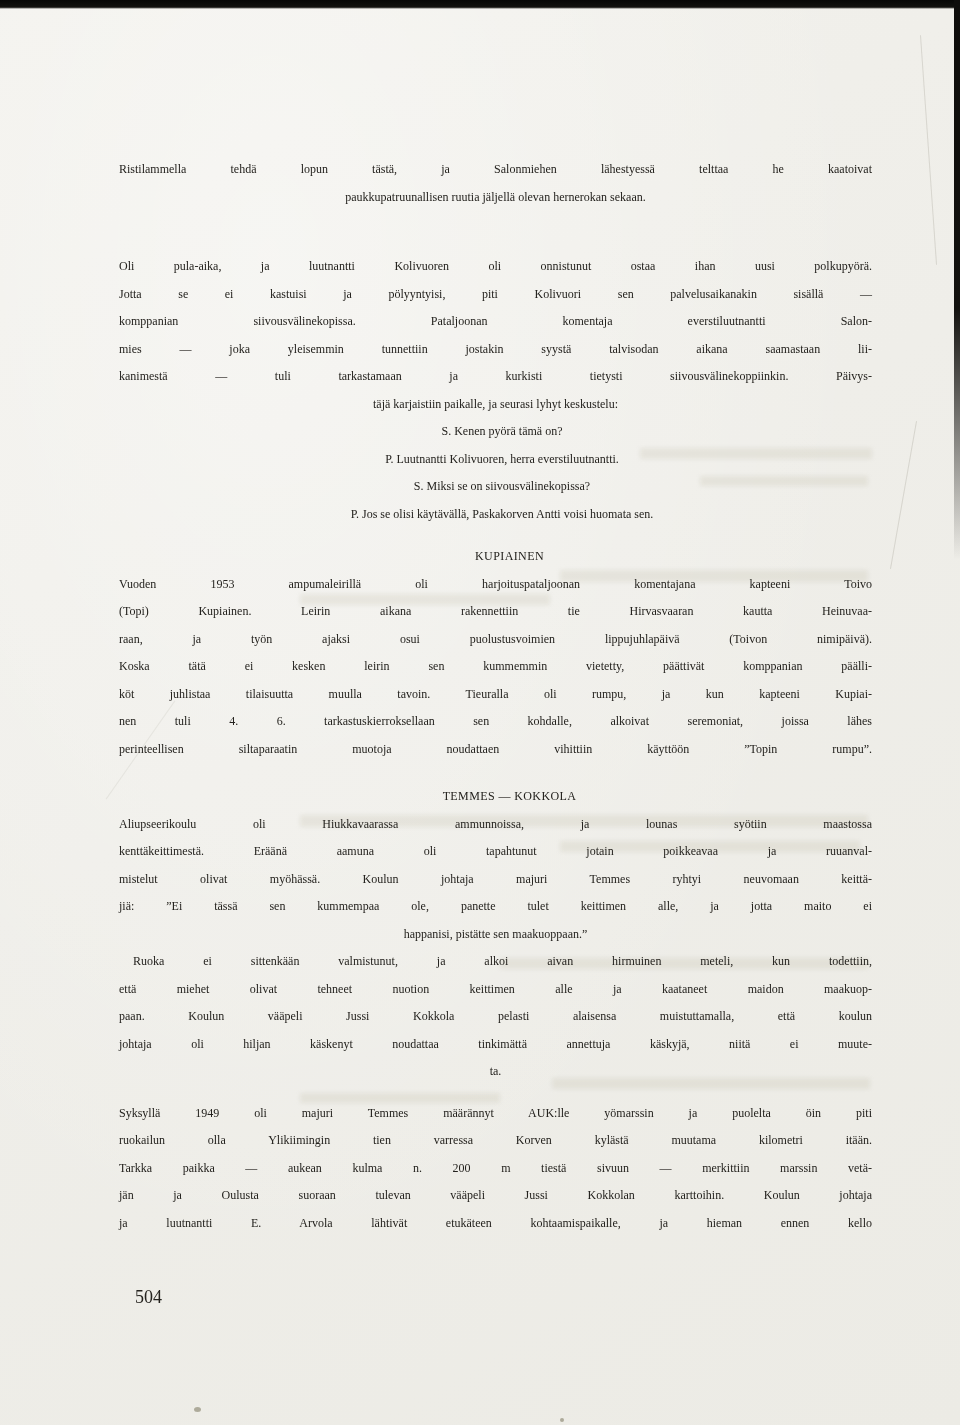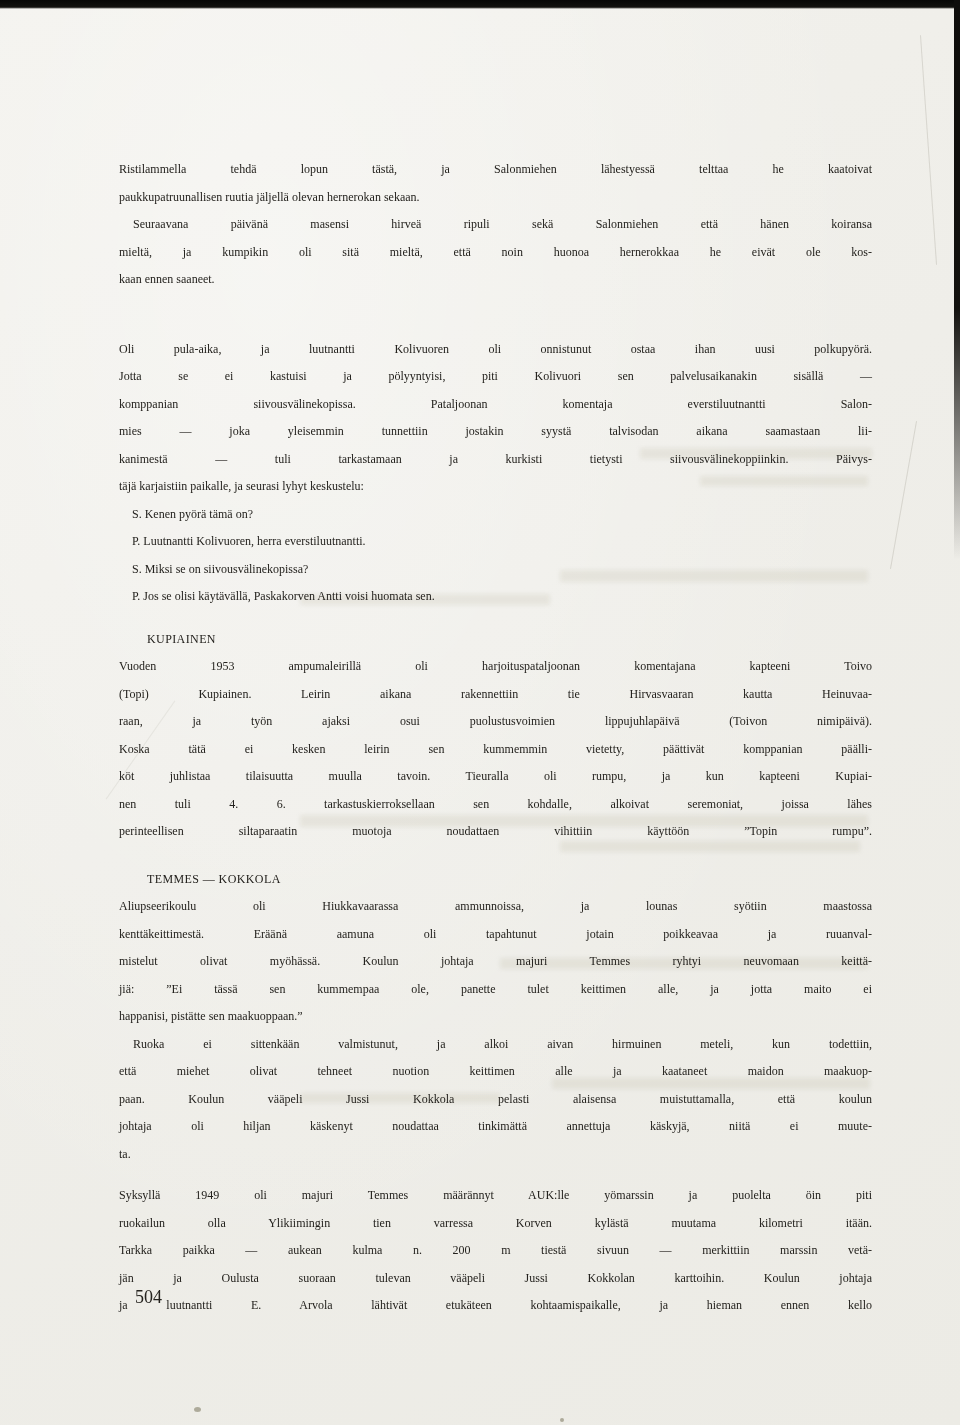--- a/index.html
+++ b/index.html
@@ -44,21 +44,21 @@
   .speck { position: absolute; background: rgba(95,90,62,0.45); border-radius: 50%; }
   .s1 { left: 194px; top: 1407px; width: 7px; height: 5px; }
   .s2 { left: 560px; top: 1418px; width: 4px; height: 4px; }
 
   
   .text-column {
     position: absolute; left: 119px; top: 156px; width: 753px;
     color: #24221e;
     font-size: 12px; line-height: 27.5px;
   }
-  .ln { text-align: left; }
+  .ln { text-align: center; }
   .ln.just { text-align: justify; text-align-last: justify; }
   .ln.indent { padding-left: 14px; }
   .ln.dlg { padding-left: 13px; }
   .heading-ln { letter-spacing: 0.4px; margin-left: 28px; }
 
   
   [data-name="section-kolivuori-paragraph"] { margin-top: 42px; }
   [data-name="section-kupiainen-heading"]   { margin-top: 15px; }
   [data-name="section-temmes-heading"]      { margin-top: 20px; }
   [data-name="section-syksylla-paragraph"]  { margin-top: 14px; }
@@ -89,25 +89,20 @@
     <div class="crease c2" data-name="paper-crease"></div>
     <div class="crease c3" data-name="paper-crease"></div>
     <div class="speck s1" data-name="paper-speck"></div>
     <div class="speck s2" data-name="paper-speck"></div>
   </div>
 
   <main class="text-column" data-name="text-column">
       <div class="paragraph" data-name="section-continuation-paragraph">
         <div class="ln just" data-name="text-line">Ristilammella tehdä lopun tästä, ja Salonmiehen lähestyessä telttaa he kaatoivat</div>
         <div class="ln" data-name="text-line">paukkupatruunallisen ruutia jäljellä olevan hernerokan sekaan.</div>
-      </div>
-      <div class="paragraph" data-name="section-seuraavana-paragraph">
-        <div class="ln just indent" data-name="text-line">Seuraavana päivänä masensi hirveä ripuli sekä Salonmiehen että hänen koiransa</div>
-        <div class="ln just" data-name="text-line">mieltä, ja kumpikin oli sitä mieltä, että noin huonoa hernerokkaa he eivät ole kos-</div>
-        <div class="ln" data-name="text-line">kaan ennen saaneet.</div>
       </div>
       <div class="paragraph" data-name="section-kolivuori-paragraph">
         <div class="ln just" data-name="text-line">Oli pula-aika, ja luutnantti Kolivuoren oli onnistunut ostaa ihan uusi polkupyörä.</div>
         <div class="ln just" data-name="text-line">Jotta se ei kastuisi ja pölyyntyisi, piti Kolivuori sen palvelusaikanakin sisällä —</div>
         <div class="ln just" data-name="text-line">komppanian siivousvälinekopissa. Pataljoonan komentaja everstiluutnantti Salon-</div>
         <div class="ln just" data-name="text-line">mies — joka yleisemmin tunnettiin jostakin syystä talvisodan aikana saamastaan lii-</div>
         <div class="ln just" data-name="text-line">kanimestä — tuli tarkastamaan ja kurkisti tietysti siivousvälinekoppiinkin. Päivys-</div>
         <div class="ln" data-name="text-line">täjä karjaistiin paikalle, ja seurasi lyhyt keskustelu:</div>
       </div>
       <div class="dialogue" data-name="section-dialogue">

